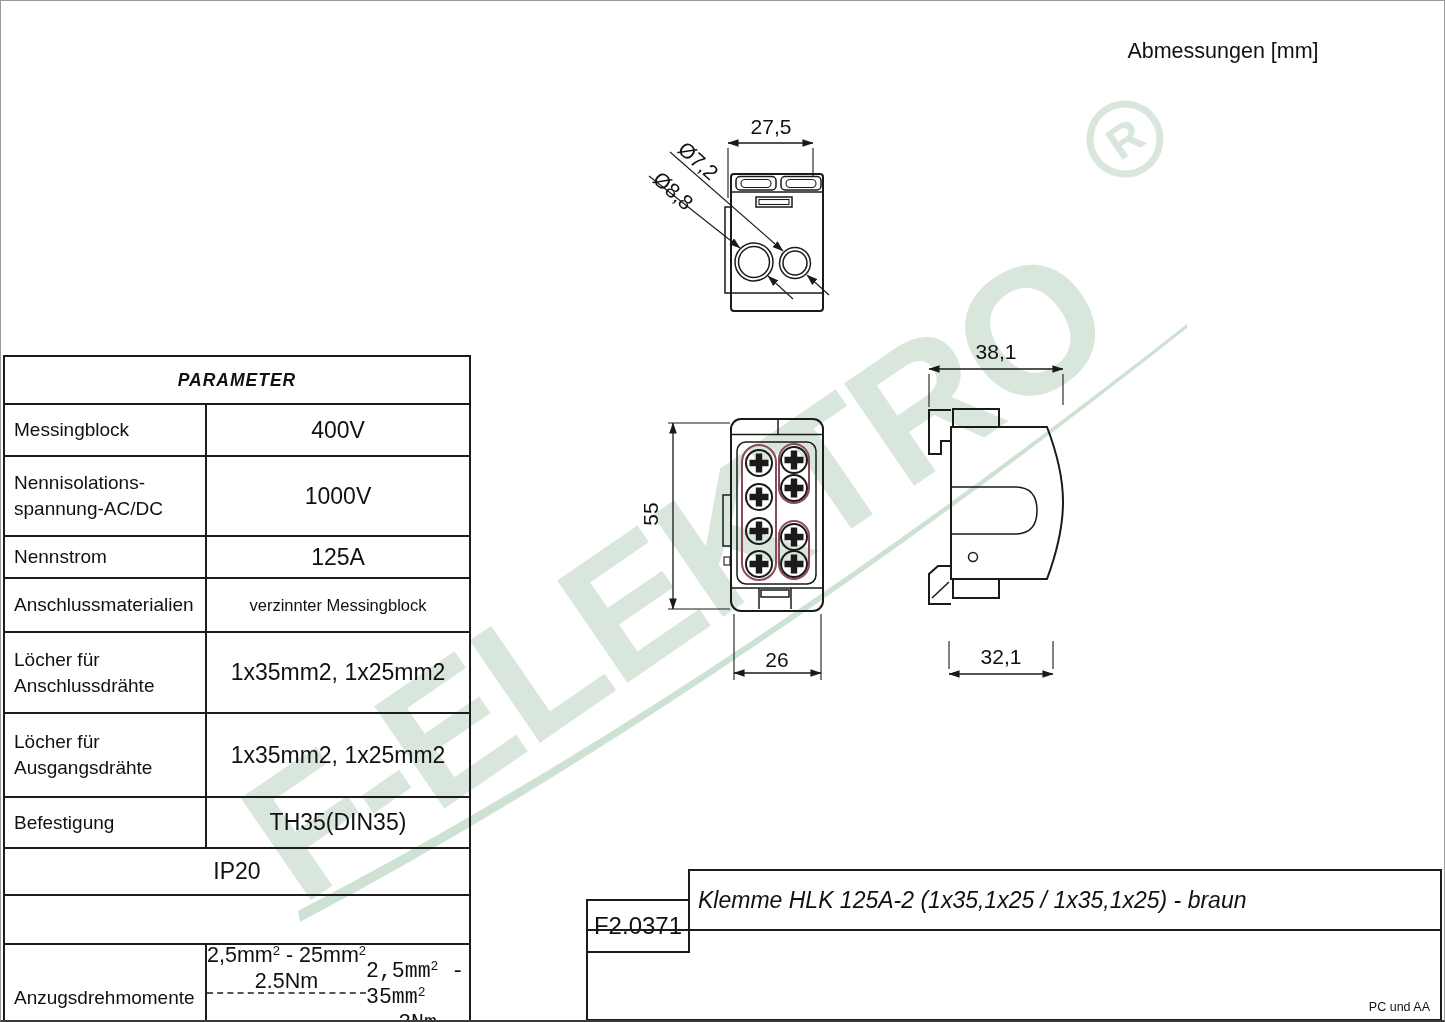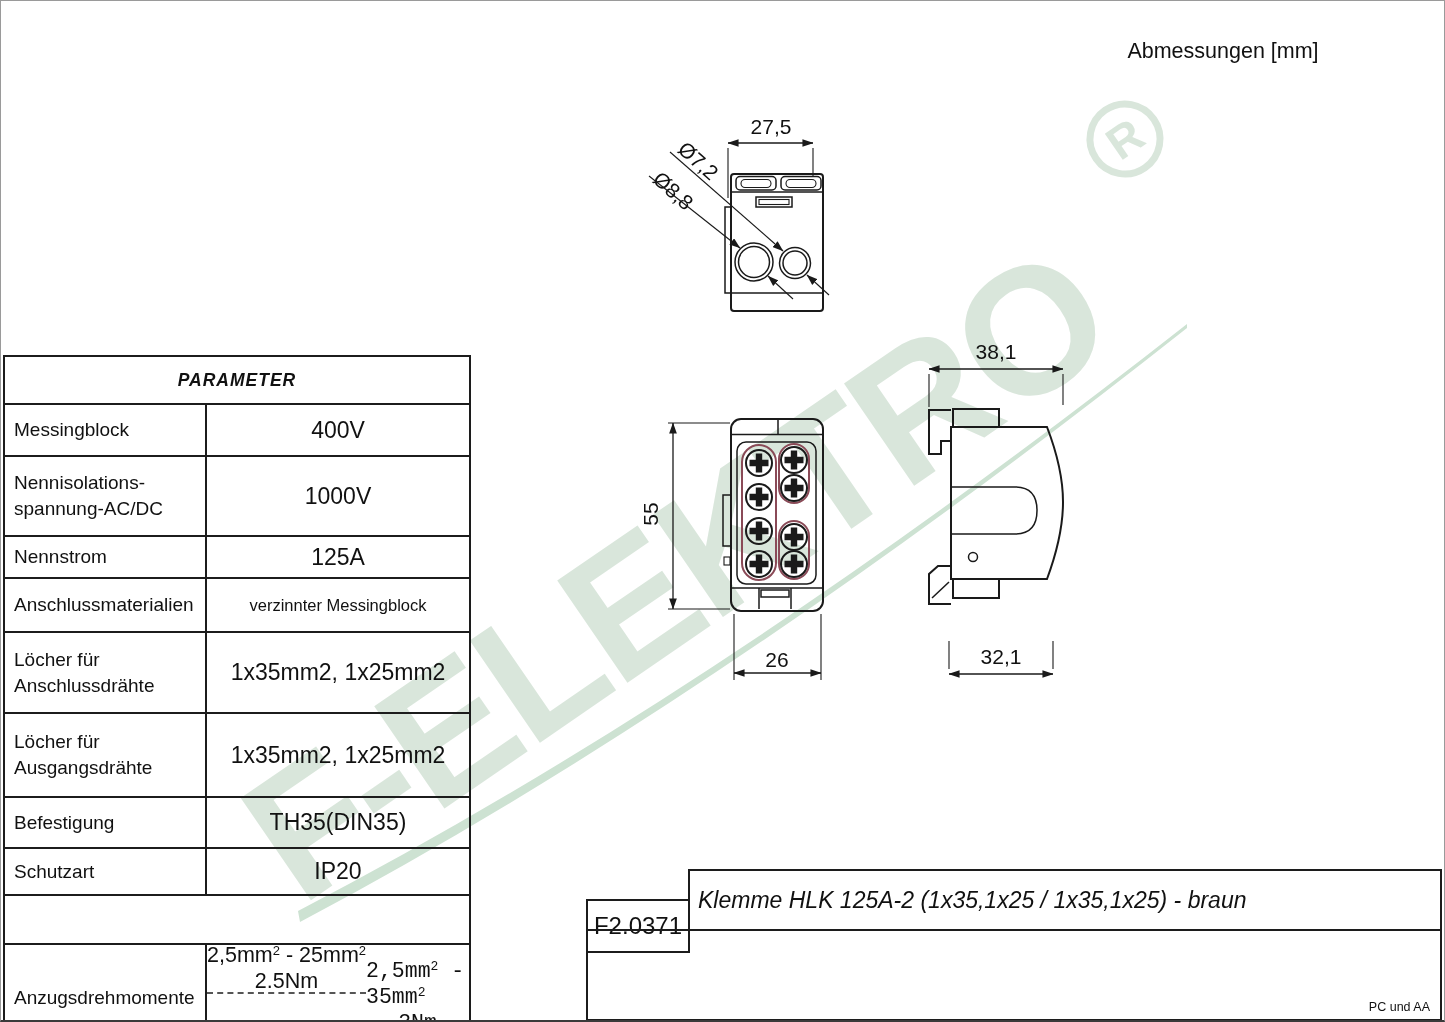--- a/index.html
+++ b/index.html
@@ -249,23 +249,20 @@
     </div>
     <div class="prow" style="height:51px">
       <div class="plabel">
           <span>Befestigung</span>
         </div>
       <div class="pvalue">
           <span>TH35(DIN35)</span>
         </div>
     </div>
     <div class="prow" style="height:47px">
-      <div class="plabel">
-          <span>Schutzart</span>
-        </div>
       <div class="pvalue">
           <span>IP20</span>
         </div>
     </div>
     <div class="prow" style="height:49px"></div>
     <div class="prow" style="height:106px">
       <div class="plabel">
           <span>Anzugsdrehmomente</span>
         </div>
       <div class="tq-col">

